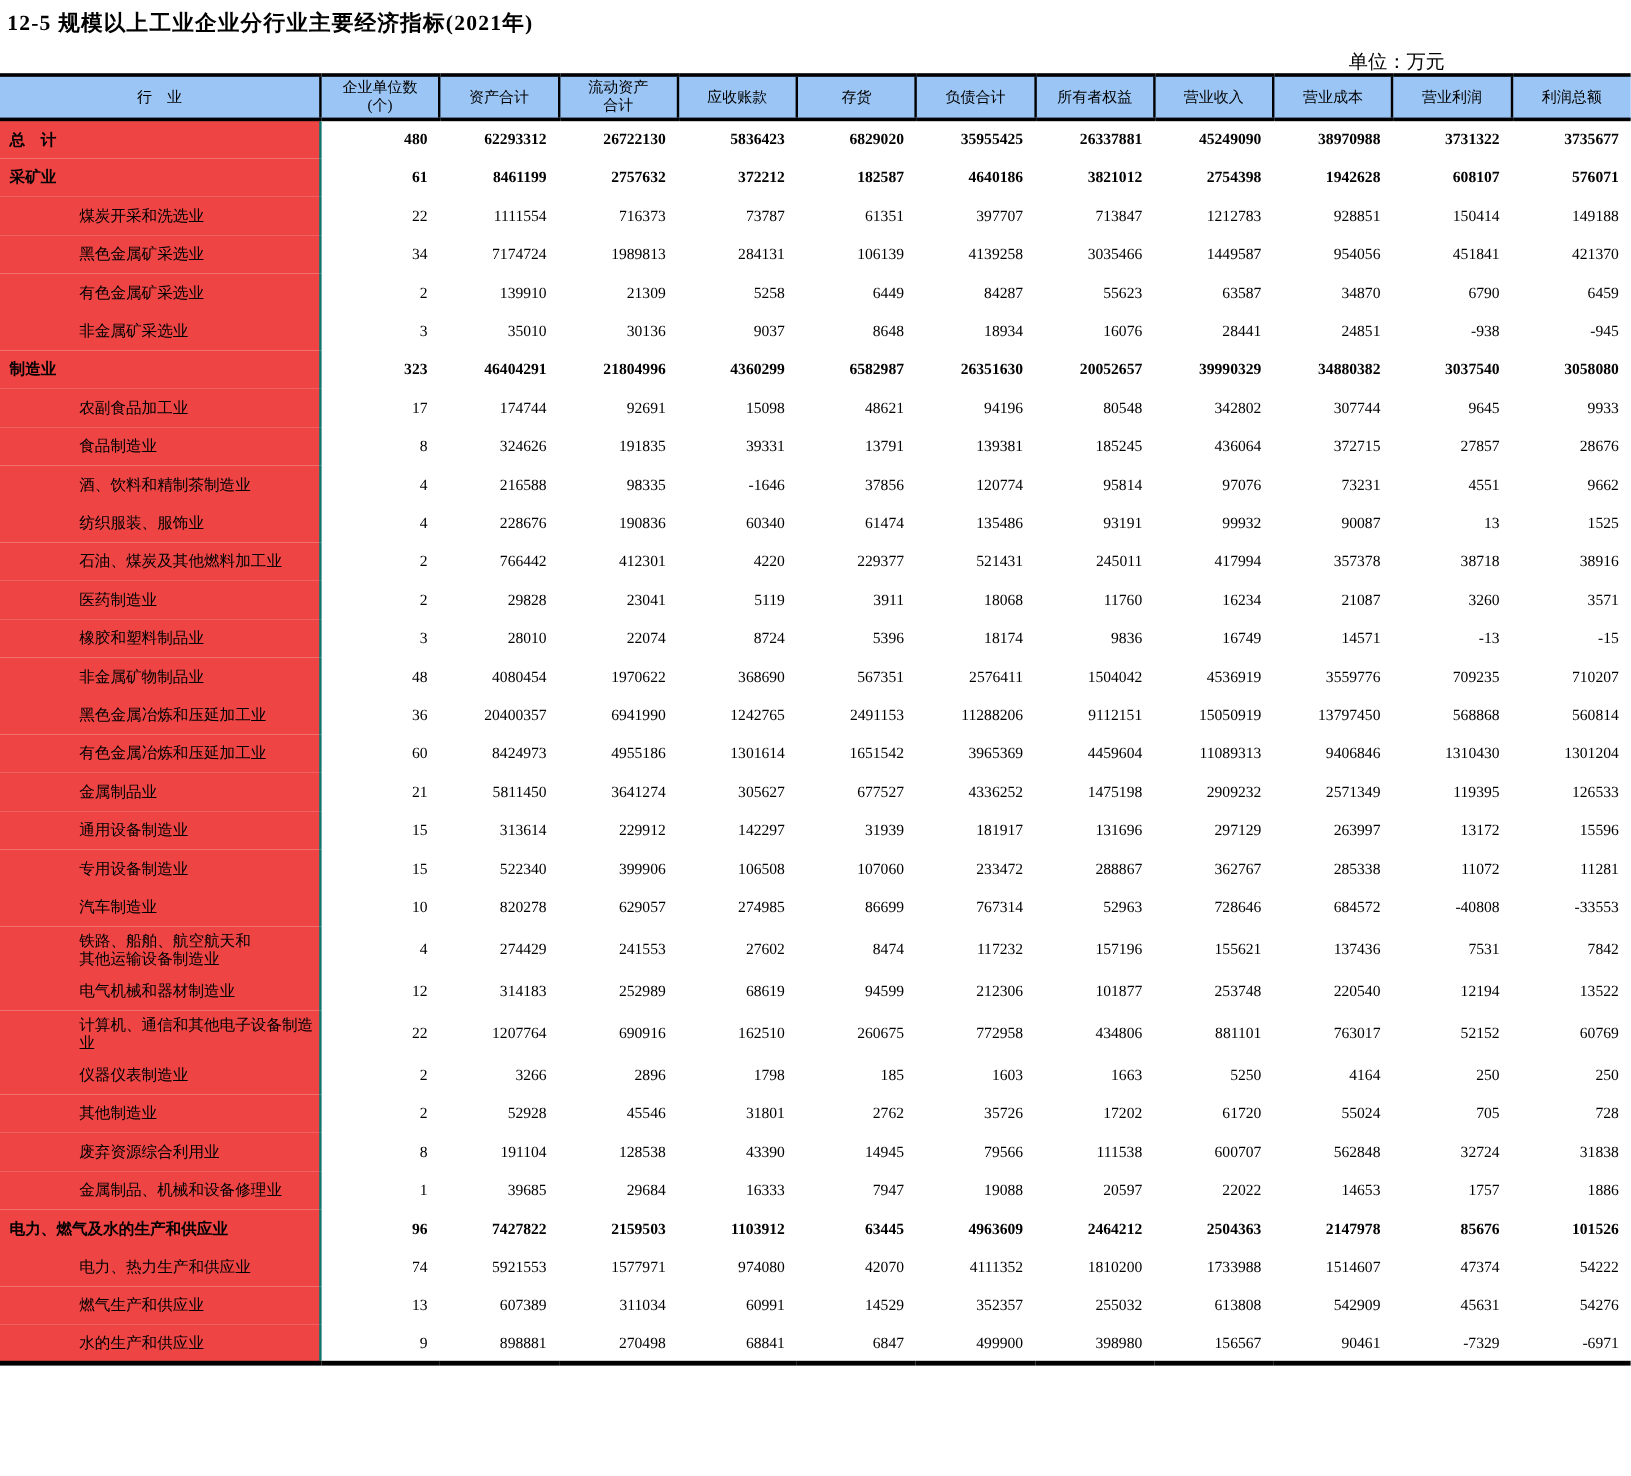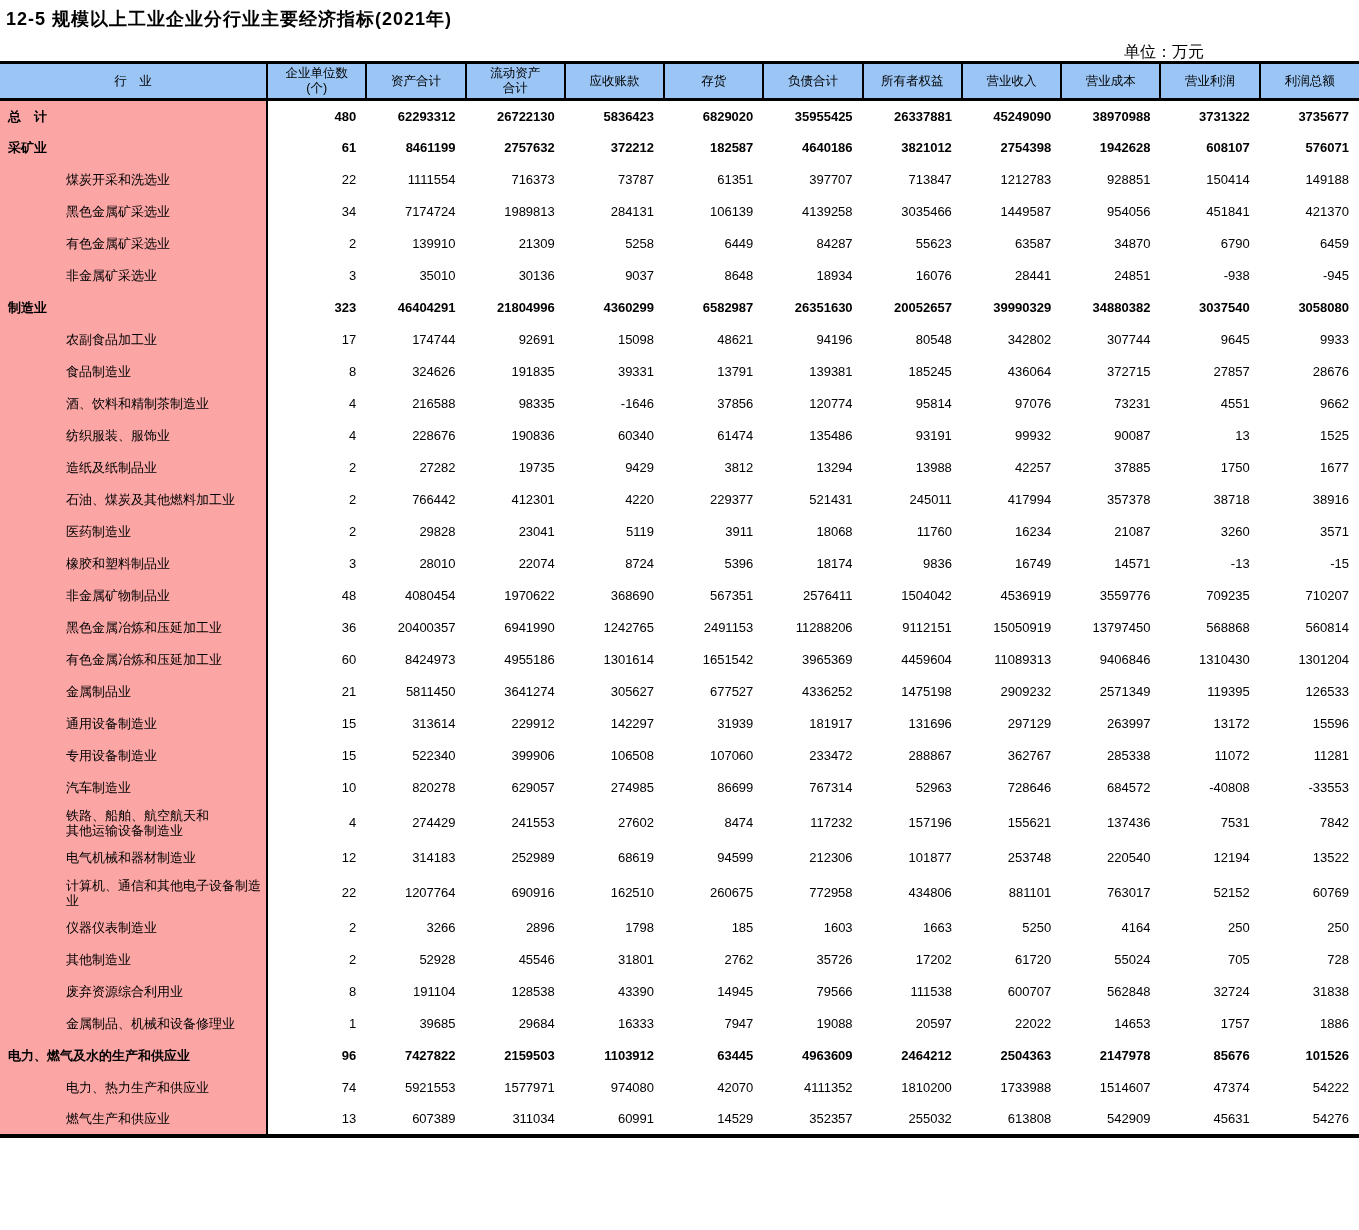--- a/index.html
+++ b/index.html
@@ -3,21 +3,21 @@
 <meta charset="utf-8">
 <style>
   * { box-sizing: border-box; }
   html, body { margin: 0; padding: 0; }
   body {
     width: 1359px; height: 1230px;
     background: #ffffff;
     color: #000;
     font-family: "Liberation Sans", "DejaVu Sans", sans-serif;
   }
-  .page { position: relative; width: 1212px; }
+  .page { position: relative; width: 1212px; font-family: Liberation Serif, serif; }
   .title {
     font-size: 18px;
     font-weight: bold;
     padding: 7px 0 0 6px;
     letter-spacing: 1px;
     height: 30px;
   }
   .unit {
     text-align: right;
     font-size: 16px;
@@ -49,22 +49,22 @@
   }
   thead th:first-child { border-left: none; }
   thead th:last-child { border-right: none; }
   tbody td {
     height: 32px;
     font-size: 13px;
     vertical-align: middle;
     padding: 0;
   }
   td.industry {
-    background: #fca5a5;
-    border-right: 2px solid #000000;
+    background: #ef4444;
+    border-right: 2px solid #0f766e;
     padding: 4px 2px 4px 8px;
     line-height: 15px;
     white-space: pre-line;
     font-size: 13px;
   }
   td.industry.lvl1 { padding-left: 66px; }
   td.num {
     text-align: right;
     padding-right: 10px;
     background: #ffffff;
@@ -261,34 +261,20 @@
           <td class="num">60340</td>
           <td class="num">61474</td>
           <td class="num">135486</td>
           <td class="num">93191</td>
           <td class="num">99932</td>
           <td class="num">90087</td>
           <td class="num">13</td>
           <td class="num">1525</td>
         </tr>
         <tr>
-          <td class="industry lvl1">造纸及纸制品业</td>
-          <td class="num">2</td>
-          <td class="num">27282</td>
-          <td class="num">19735</td>
-          <td class="num">9429</td>
-          <td class="num">3812</td>
-          <td class="num">13294</td>
-          <td class="num">13988</td>
-          <td class="num">42257</td>
-          <td class="num">37885</td>
-          <td class="num">1750</td>
-          <td class="num">1677</td>
-        </tr>
-        <tr>
           <td class="industry lvl1">石油、煤炭及其他燃料加工业</td>
           <td class="num">2</td>
           <td class="num">766442</td>
           <td class="num">412301</td>
           <td class="num">4220</td>
           <td class="num">229377</td>
           <td class="num">521431</td>
           <td class="num">245011</td>
           <td class="num">417994</td>
           <td class="num">357378</td>
@@ -555,15 +541,29 @@
           <td class="num">311034</td>
           <td class="num">60991</td>
           <td class="num">14529</td>
           <td class="num">352357</td>
           <td class="num">255032</td>
           <td class="num">613808</td>
           <td class="num">542909</td>
           <td class="num">45631</td>
           <td class="num">54276</td>
         </tr>
+        <tr>
+          <td class="industry lvl1">水的生产和供应业</td>
+          <td class="num">9</td>
+          <td class="num">898881</td>
+          <td class="num">270498</td>
+          <td class="num">68841</td>
+          <td class="num">6847</td>
+          <td class="num">499900</td>
+          <td class="num">398980</td>
+          <td class="num">156567</td>
+          <td class="num">90461</td>
+          <td class="num">-7329</td>
+          <td class="num">-6971</td>
+        </tr>
       </tbody>
   </table>
 </div>
 
 </body></html>

